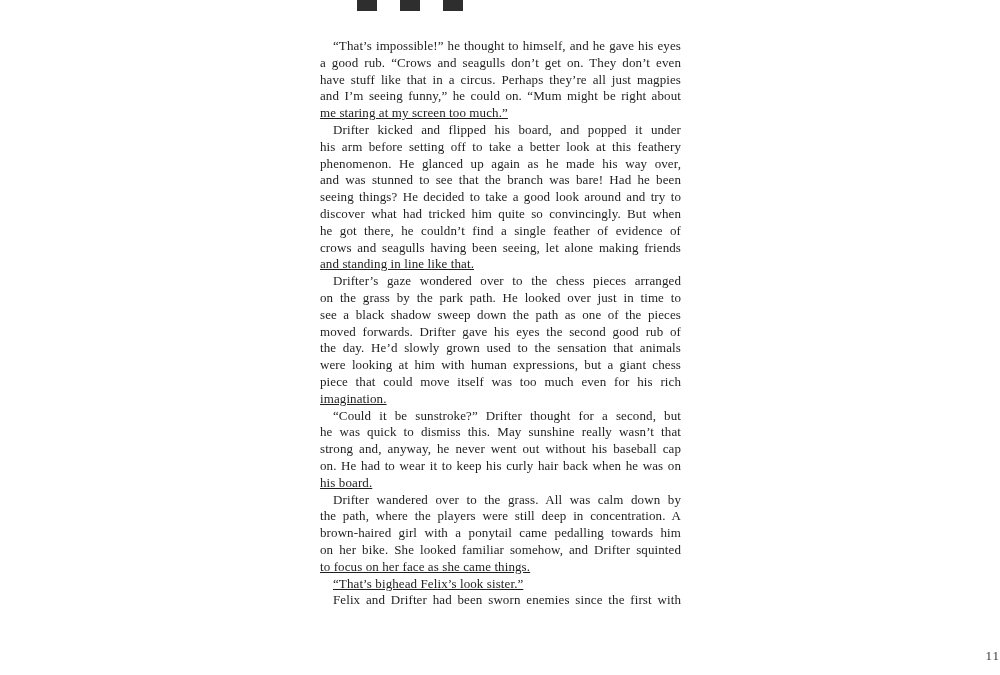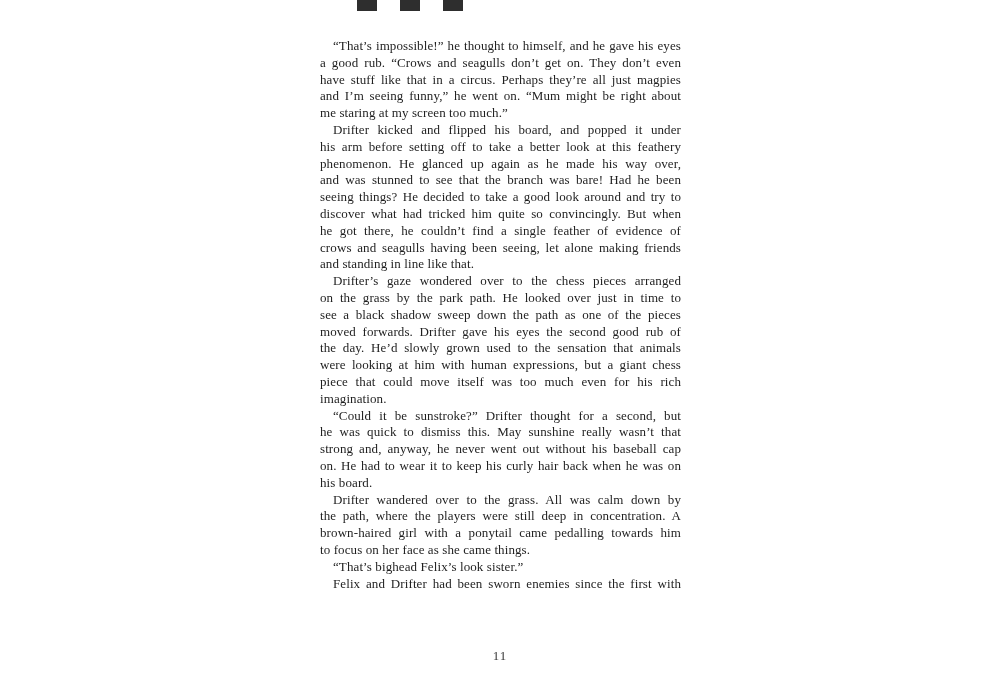--- a/index.html
+++ b/index.html
@@ -44,27 +44,27 @@
     line-height: 16.8px;
     letter-spacing: 0.1px;
   }
   .para { margin: 0; padding: 0; }
   .line {
     text-align: justify;
     text-align-last: justify;
     white-space: normal;
   }
   .line.first { text-indent: 13px; }
-  .line.last { text-align-last: left; }
+  .line.last { text-align-last: left; text-decoration: underline; }
   .page-number {
     position: absolute;
     top: 648px;
     left: 0;
     width: 1000px;
-    text-align: center;
+    text-align: right;
     font-size: 13px;
     color: #3a3a3a;
     letter-spacing: 1px;
   }
 </style>
 </head>
 <body>
 
 <div class="page">
 
@@ -72,21 +72,21 @@
     <span class="frag f1" style="background: rgb(46, 46, 46);"></span>
     <span class="frag f2" style="background: rgb(46, 46, 46);"></span>
     <span class="frag f3" style="background: rgb(46, 46, 46);"></span>
   </div>
 
   <div class="text-column" id="text-column" style="color: rgb(30, 30, 30);">
       <div class="para">
         <div class="line first">“That’s impossible!” he thought to himself, and he gave his eyes</div>
         <div class="line">a good rub. “Crows and seagulls don’t get on. They don’t even</div>
         <div class="line">have stuff  like that in a circus. Perhaps they’re all just magpies</div>
-        <div class="line">and I’m seeing funny,” he went on. “Mum might be right about</div>
+        <div class="line">and I’m seeing funny,” he could on. “Mum might be right about</div>
         <div class="line last">me staring at my screen too much.”</div>
       </div>
       <div class="para">
         <div class="line first">Drifter kicked and flipped his board, and popped it under</div>
         <div class="line">his arm before setting off  to take a better look at this feathery</div>
         <div class="line">phenomenon. He glanced up again as he made his way over,</div>
         <div class="line">and was stunned to see that the branch was bare! Had he been</div>
         <div class="line">seeing things? He decided to take a good look around and try to</div>
         <div class="line">discover what had tricked him quite so convincingly. But when</div>
         <div class="line">he got there, he couldn’t find a single feather of  evidence of</div>
@@ -107,20 +107,21 @@
         <div class="line first">“Could it be sunstroke?” Drifter thought for a second, but</div>
         <div class="line">he was quick to dismiss this. May sunshine really wasn’t that</div>
         <div class="line">strong and, anyway, he never went out without his baseball cap</div>
         <div class="line">on. He had to wear it to keep his curly hair back when he was on</div>
         <div class="line last">his board.</div>
       </div>
       <div class="para">
         <div class="line first">Drifter wandered over to the grass. All was calm down by</div>
         <div class="line">the path, where the players were still deep in concentration. A</div>
         <div class="line">brown-haired girl with a ponytail came pedalling towards him</div>
+        <div class="line">on her bike. She looked familiar somehow, and Drifter squinted</div>
         <div class="line last">to focus on her face as she came things.</div>
       </div>
       <div class="para">
         <div class="line first last">“That’s bighead Felix’s look sister.”</div>
       </div>
       <div class="para">
         <div class="line first">Felix and Drifter had been sworn enemies since the first with</div>
       </div>
     </div>
 

